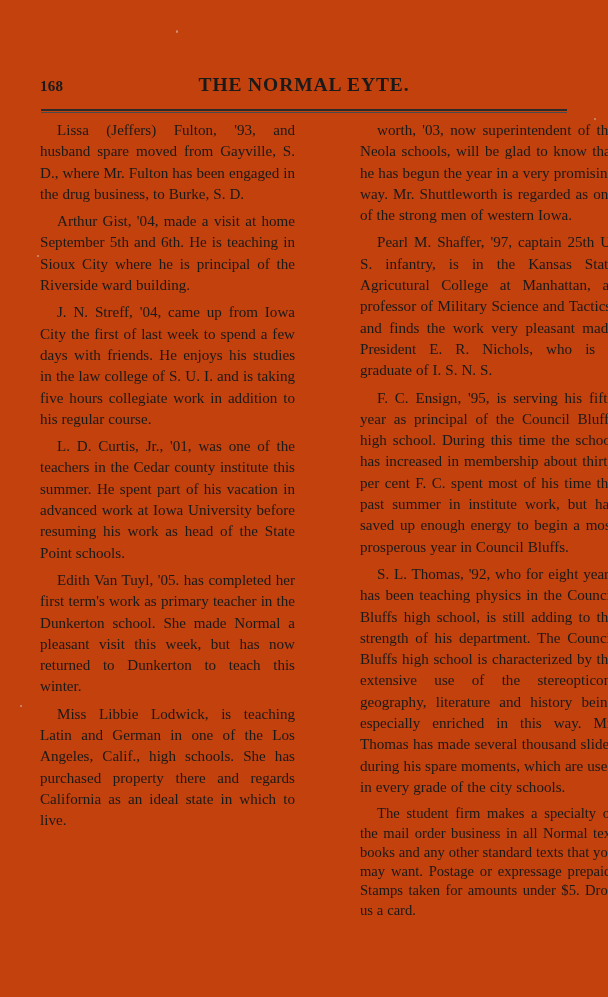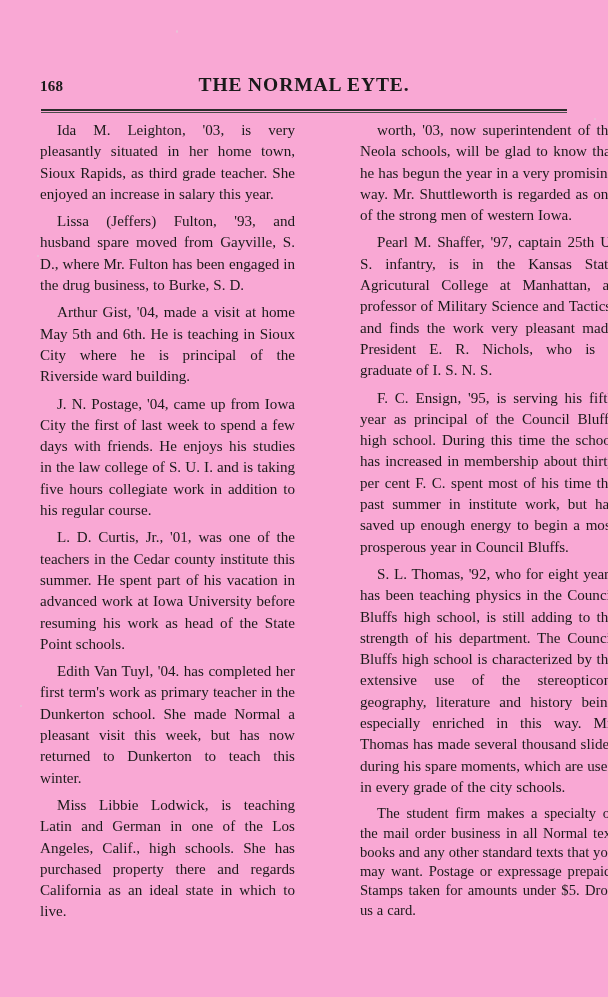--- a/index.html
+++ b/index.html
@@ -12,21 +12,21 @@
     height: 997px;
     position: relative;
     font-family: "Liberation Serif", "DejaVu Serif", serif;
     color: #1a1a1a;
     overflow: hidden;
   }
 
   #page {
     position: absolute;
     inset: 0;
-    background: #f9a8d4;
+    background: #c2410c;
   }
 
   
   .running-head {
     position: absolute;
     left: 40px;
     right: 40px;
     top: 74px;
     height: 26px;
   }
@@ -120,26 +120,25 @@
   </div>
 
   <div class="rule-group">
     <div class="rule-thick"></div>
     <div class="rule-thin"></div>
   </div>
 
   <div class="columns">
 
     <div class="col col-left">
-      <p class="para">Ida M. Leighton, '03, is very pleasantly situated in her home town, Sioux Rapids, as third grade teacher. She enjoyed an increase in salary this year.</p>
       <p class="para">Lissa (Jeffers) Fulton, '93, and husband spare moved from Gayville, S. D., where Mr. Fulton has been engaged in the drug business, to Burke, S. D.</p>
-      <p class="para">Arthur Gist, '04, made a visit at home May 5th and 6th. He is teaching in Sioux City where he is principal of the Riverside ward building.</p>
-      <p class="para">J. N. Postage, '04, came up from Iowa City the first of last week to spend a few days with friends. He enjoys his studies in the law college of S. U. I. and is taking five hours collegiate work in addition to his regular course.</p>
+      <p class="para">Arthur Gist, '04, made a visit at home September 5th and 6th. He is teaching in Sioux City where he is principal of the Riverside ward building.</p>
+      <p class="para">J. N. Streff, '04, came up from Iowa City the first of last week to spend a few days with friends. He enjoys his studies in the law college of S. U. I. and is taking five hours collegiate work in addition to his regular course.</p>
       <p class="para">L. D. Curtis, Jr., '01, was one of the teachers in the Cedar county institute this summer. He spent part of his vacation in advanced work at Iowa University before resuming his work as head of the State Point schools.</p>
-      <p class="para">Edith Van Tuyl, '04. has completed her first term's work as primary teacher in the Dunkerton school. She made Normal a pleasant visit this week, but has now returned to Dunkerton to teach this winter.</p>
+      <p class="para">Edith Van Tuyl, '05. has completed her first term's work as primary teacher in the Dunkerton school. She made Normal a pleasant visit this week, but has now returned to Dunkerton to teach this winter.</p>
       <p class="para">Miss Libbie Lodwick, is teaching Latin and German in one of the Los Angeles, Calif., high schools. She has purchased property there and regards California as an ideal state in which to live.</p>
 
     </div>
 
     <div class="col col-right">
       <p class="para">worth, '03, now superintendent of the Neola schools, will be glad to know that he has begun the year in a very promising way. Mr. Shuttleworth is regarded as one of the strong men of western Iowa.</p>
       <p class="para">Pearl M. Shaffer, '97, captain 25th U. S. infantry, is in the Kansas State Agricutural College at Manhattan, as professor of Military Science and Tactics, and finds the work very pleasant made President E. R. Nichols, who is a graduate of I. S. N. S.</p>
       <p class="para">F. C. Ensign, '95, is serving his fifth year as principal of the Council Bluffs high school. During this time the school has increased in membership about thirty per cent F. C. spent most of his time the past summer in institute work, but has saved up enough energy to begin a most prosperous year in Council Bluffs.</p>
       <p class="para">S. L. Thomas, '92, who for eight years has been teaching physics in the Council Bluffs high school, is still adding to the strength of his department. The Council Bluffs high school is characterized by the extensive use of the stereopticon, geography, literature and history being especially enriched in this way. Mr. Thomas has made several thousand slides during his spare moments, which are used in every grade of the city schools.</p>
       <p class="para ad"><span>The student firm makes a specialty of the mail order business in all Normal text books and any other standard texts that you may want. Postage or expressage prepaid. Stamps taken for amounts under $5. Drop us a card.</span><span style="display:inline-block;width:34px"></span></p>

